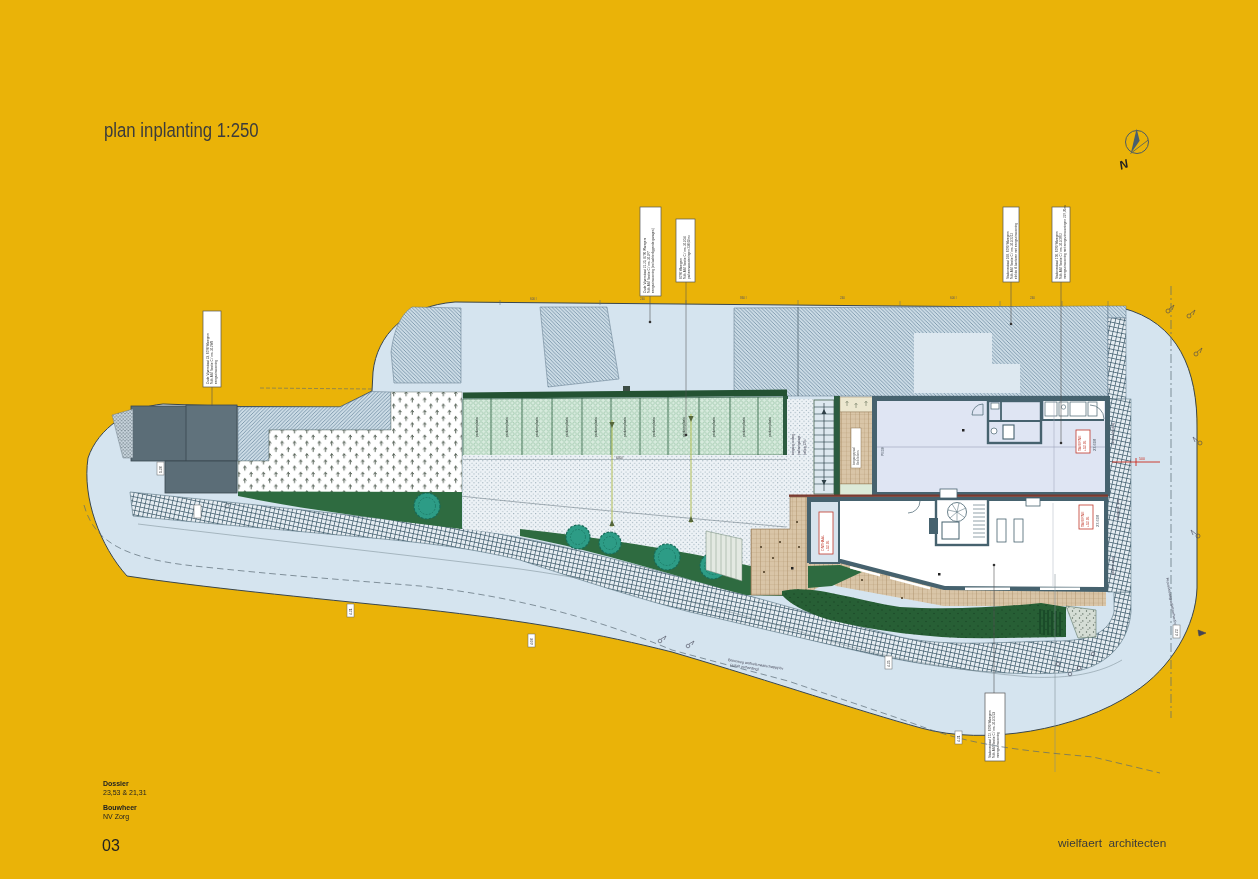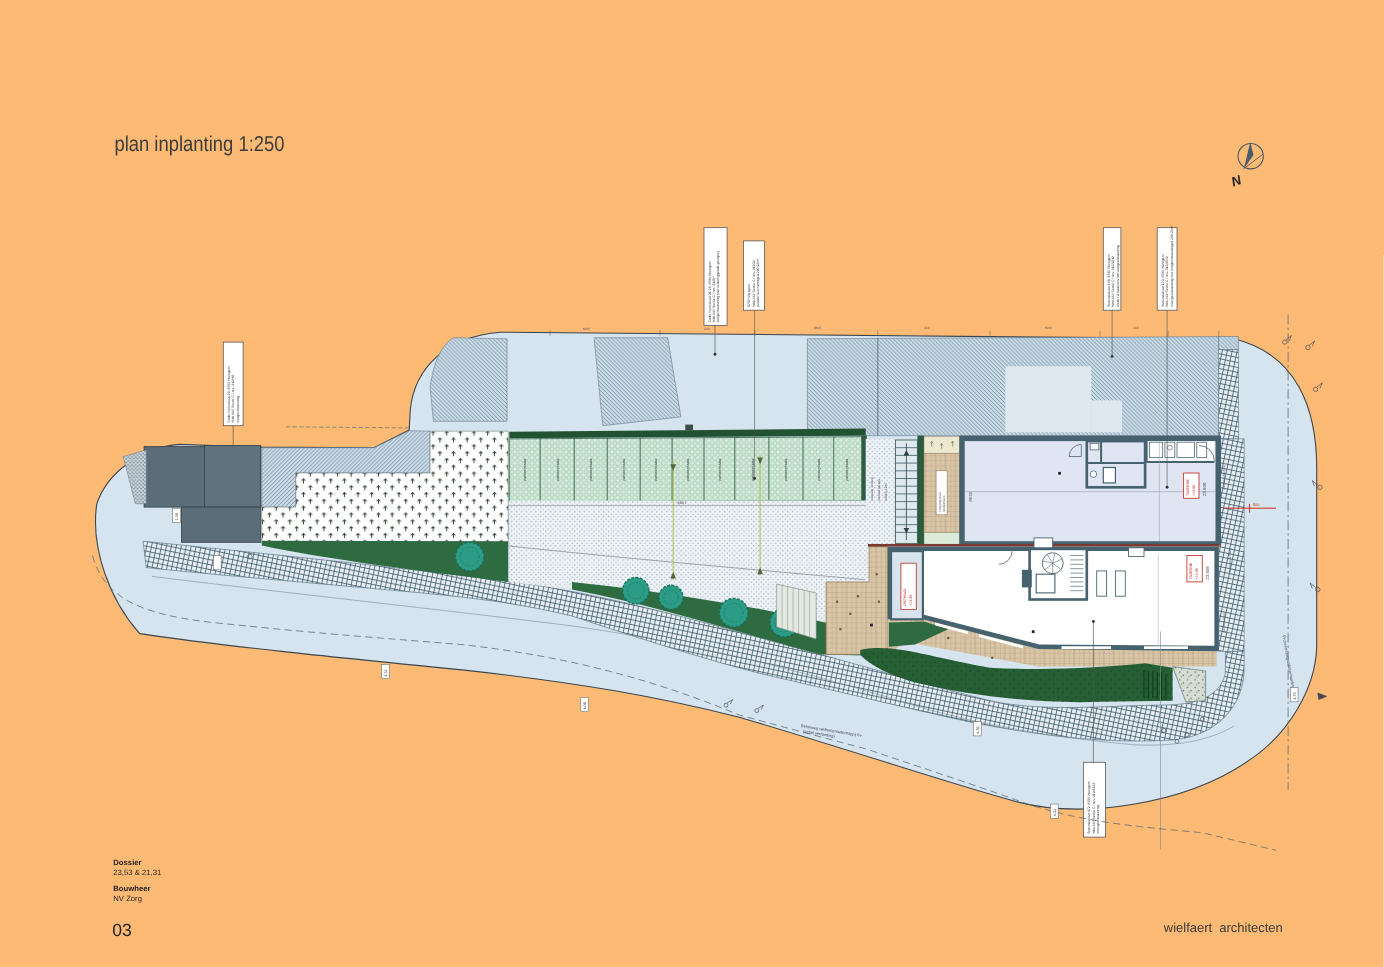--- a/index.html
+++ b/index.html
@@ -1,16 +1,16 @@
 <!DOCTYPE html>
 <html><head>
 <meta charset="utf-8">
 <style>
 html,body{margin:0;padding:0;background:#ffffff;}
-#page{position:relative;width:1258px;height:879px;background:#fdba74;overflow:hidden;
+#page{position:relative;width:1258px;height:879px;background:#eab308;overflow:hidden;
 font-family:"Liberation Sans",sans-serif;}
 svg{position:absolute;left:0;top:0;}
 </style>
 </head>
 <body>
 <div id="page">
 <svg width="1258" height="879" viewBox="0 0 1258 879">
 <defs>
 <pattern id="hatch" width="3.6" height="3.6" patternUnits="userSpaceOnUse">
   <rect width="3.6" height="3.6" fill="#ccdce6"></rect>

